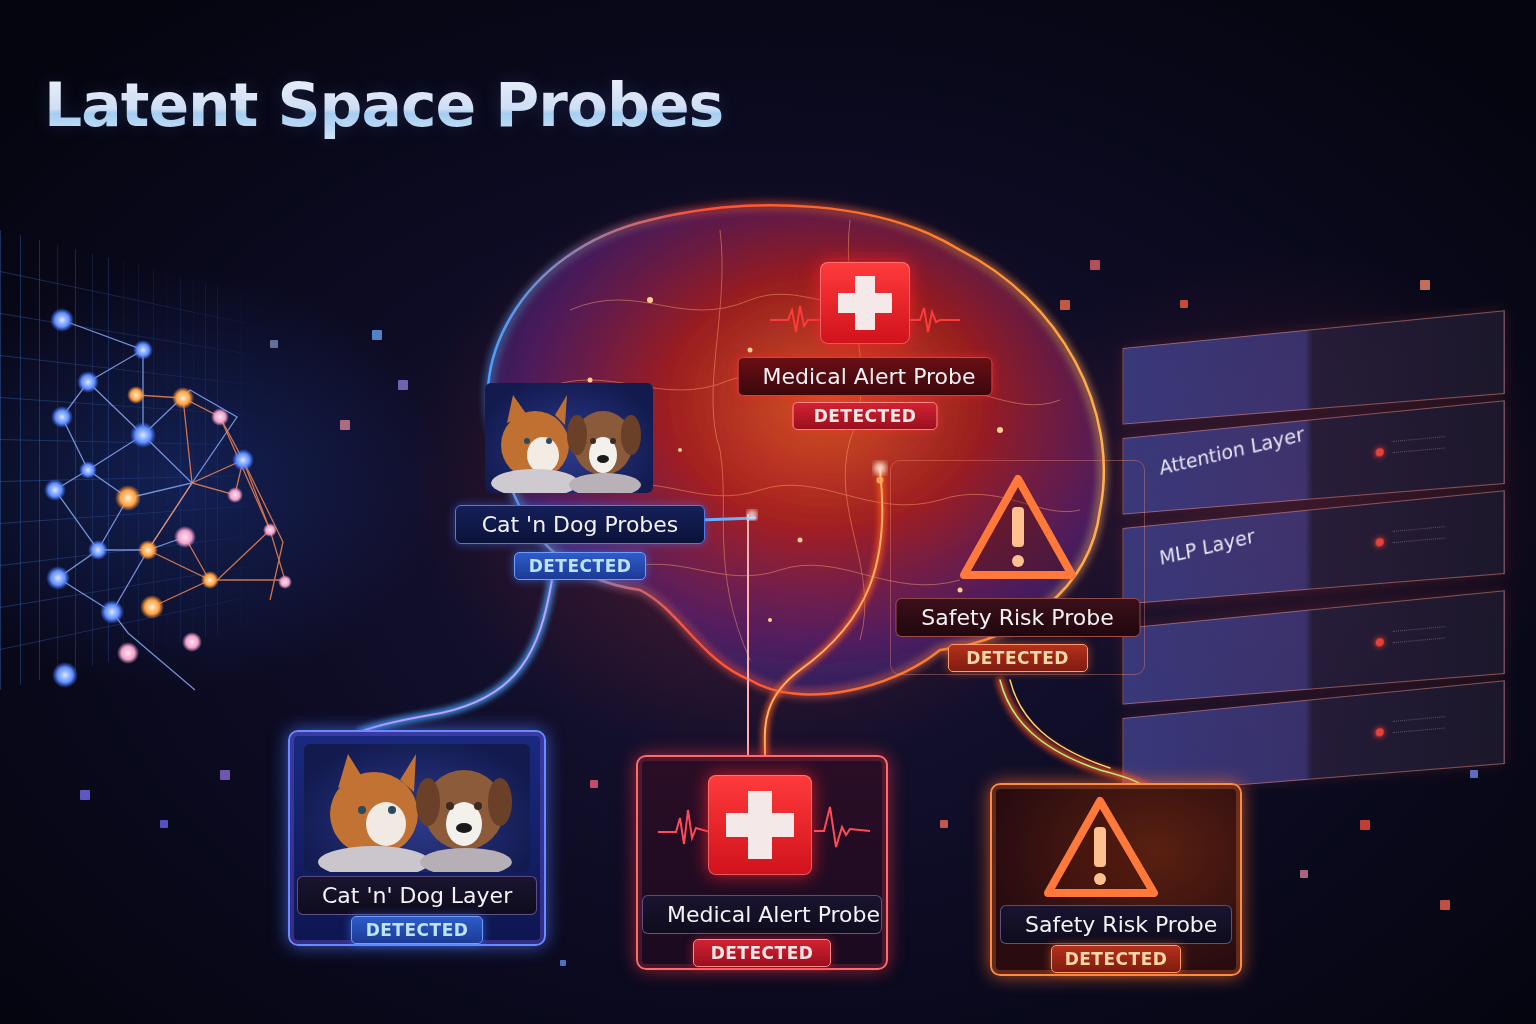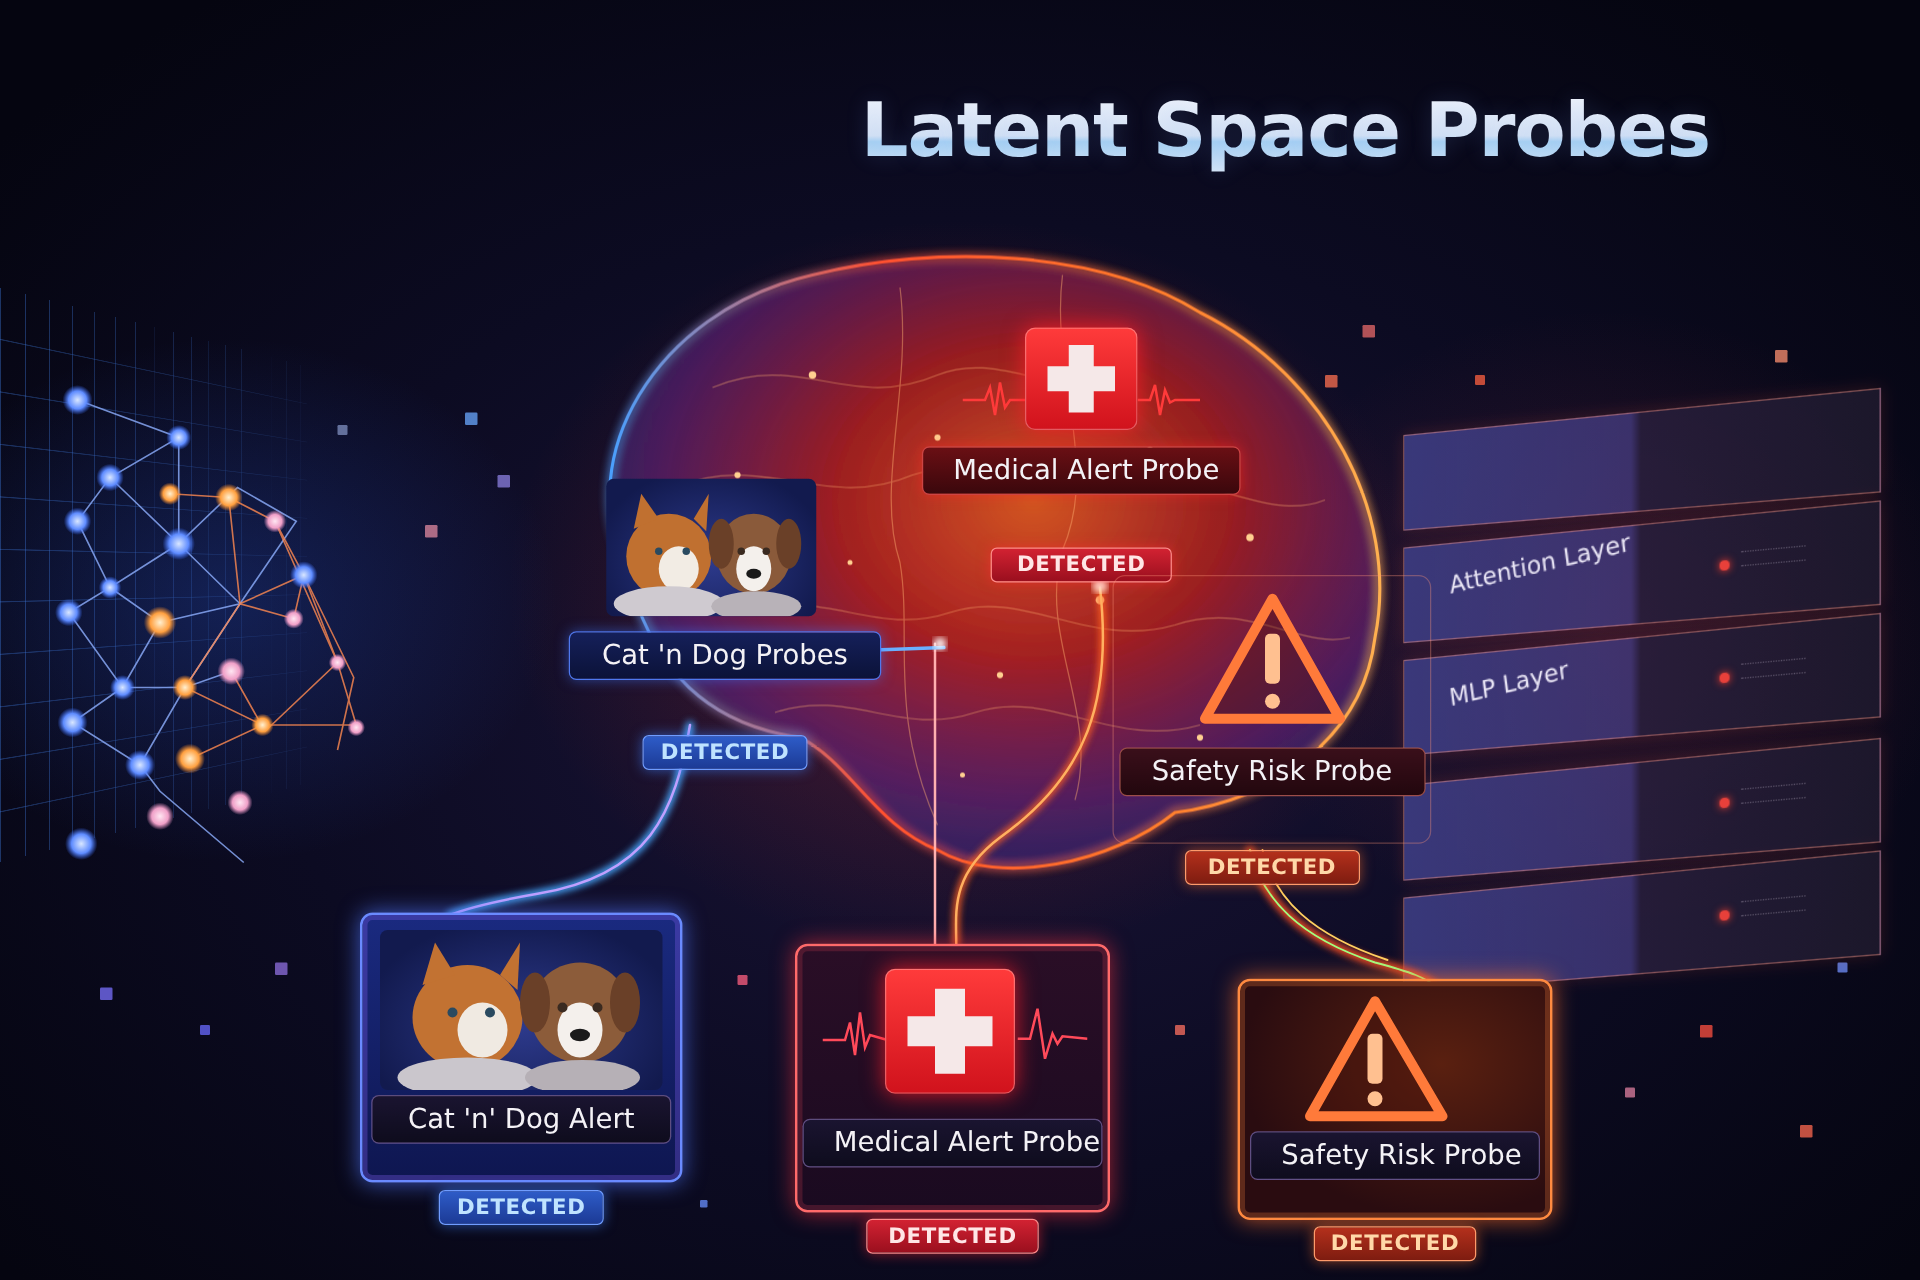--- a/index.html
+++ b/index.html
@@ -10,25 +10,26 @@
     background:
       radial-gradient(ellipse 520px 420px at 770px 470px, rgba(200,40,20,0.35), transparent 70%),
       radial-gradient(ellipse 380px 300px at 180px 480px, rgba(40,90,220,0.28), transparent 70%),
       radial-gradient(ellipse 420px 360px at 1280px 500px, rgba(170,50,60,0.22), transparent 70%),
       radial-gradient(ellipse 1000px 700px at 768px 560px, #1a1438 0%, #0c0b22 55%, #050510 100%);
   }
   .abs { position: absolute; }
 
   
   .title {
-    position: absolute; left: 0; top: 70px; width: 1368px; text-align: right;
+    position: absolute; left: 0; top: 70px; width: 1368px; text-align: left;
     font-family: "DejaVu Sans", sans-serif; font-weight: bold; font-size: 60px; letter-spacing: -1px;
     background: linear-gradient(180deg, #f4f6fb 0%, #d8e4f4 55%, #a9d2f2 62%, #d9e6f6 100%);
     -webkit-background-clip: text; background-clip: text; color: transparent;
     text-shadow: 0 0 18px rgba(120,170,255,0.15);
+    padding-left: 44px;
   }
 
   
   .net-grid {
     position: absolute; left: 0; top: 230px; width: 430px; height: 460px;
     background-image:
       linear-gradient(90deg, rgba(70,140,255,0.38) 1px, transparent 1px),
       linear-gradient(0deg, rgba(70,140,255,0.32) 1px, transparent 1px);
     background-size: 26px 100%, 100% 42px;
     transform: perspective(700px) rotateY(38deg);
@@ -69,21 +70,21 @@
   .card-label {
     position: absolute; left: 50%; transform: translateX(-50%);
     white-space: nowrap; text-align: center;
     font-family: "DejaVu Sans", sans-serif; color: #f4f2f6; font-size: 22px;
     padding: 6px 24px; border-radius: 6px;
   }
   .badge {
     position: absolute; left: 50%; transform: translateX(-50%);
     white-space: nowrap; text-align: center; font-weight: bold;
     font-family: "DejaVu Sans", sans-serif; font-size: 17px; letter-spacing: 0.5px;
-    padding: 3px 0; border-radius: 5px; margin-top: 36px;
+    padding: 3px 0; border-radius: 5px;
   }
   .badge.blue { color: #bfe3ff; background: linear-gradient(180deg,#2e5cc8,#1c3a95); border: 1px solid #6f9cff; box-shadow: 0 0 10px rgba(60,130,255,0.6); }
   .badge.red { color: #ffe6e6; background: linear-gradient(180deg,#d22232,#9a0f1e); border: 1px solid #ff8a8a; box-shadow: 0 0 10px rgba(255,40,50,0.55); }
   .badge.orange { color: #ffd8a8; background: linear-gradient(180deg,#b4301c,#7e1c10); border: 1px solid #ff9a6a; box-shadow: 0 0 10px rgba(255,110,40,0.55); }
 
   .label-blue { background: linear-gradient(180deg,#15205a,#0b1238); border: 1px solid #4f78ee; box-shadow: 0 0 10px rgba(60,120,255,0.5); }
   .label-dark { background: linear-gradient(180deg,#1a1430,#0e0c1d); border: 1px solid rgba(170,140,220,0.5); }
   .label-red { background: linear-gradient(180deg,#6a0f14,#3a070c); border: 1px solid #c44; box-shadow: 0 0 10px rgba(255,40,40,0.5); }
   .label-maroon { background: linear-gradient(180deg,#3a0f1a,#22070e); border: 1px solid rgba(255,140,120,0.5); }
 
@@ -337,21 +338,21 @@
       <ellipse cx="160" cy="66" rx="40" ry="40" fill="#8c5c3a"></ellipse>
       <ellipse cx="124" cy="58" rx="12" ry="24" fill="#6a4028"></ellipse>
       <ellipse cx="196" cy="58" rx="12" ry="24" fill="#6a4028"></ellipse>
       <ellipse cx="160" cy="80" rx="18" ry="22" fill="#f4f0ec"></ellipse>
       <ellipse cx="160" cy="84" rx="8" ry="5" fill="#1a1a1a"></ellipse>
       <circle cx="146" cy="62" r="4" fill="#3a2a20"></circle>
         <circle cx="174" cy="62" r="4" fill="#3a2a20"></circle>
       <ellipse cx="162" cy="118" rx="46" ry="14" fill="#b6b0b6"></ellipse>
     </svg>
   </div>
-  <div class="card-label label-dark" style="top:144px;width:240px;">Cat 'n' Dog Alert</div>
+  <div class="card-label label-dark" style="top:144px;width:240px;">Cat 'n' Dog Layer</div>
   <div class="badge blue" style="top:184px;width:132px;">DETECTED</div>
 </div>
 
 <div class="card" style="left:636px;top:755px;width:252px;height:215px;background:linear-gradient(180deg,#2a0e26,#1a0a20);border:2px solid #ff6a6a;box-shadow:0 0 18px rgba(255,50,60,0.6), inset 0 0 0 4px rgba(200,60,80,0.25);">
   <svg class="abs" style="left:20px;top:45px;" width="52" height="50" viewBox="0 0 52 50">
     <path d="M0 30 L18 30 L22 16 L26 42 L30 8 L34 36 L38 26 L52 30" fill="none" stroke="#ff4a5a" stroke-width="2"></path>
   </svg>
   <div class="med-box" style="left:70px;top:18px;width:104px;height:100px;">
     <div class="cross-v" style="left:40px;top:16px;width:24px;height:68px;"></div>
     <div class="cross-h" style="left:18px;top:38px;width:68px;height:24px;"></div>

